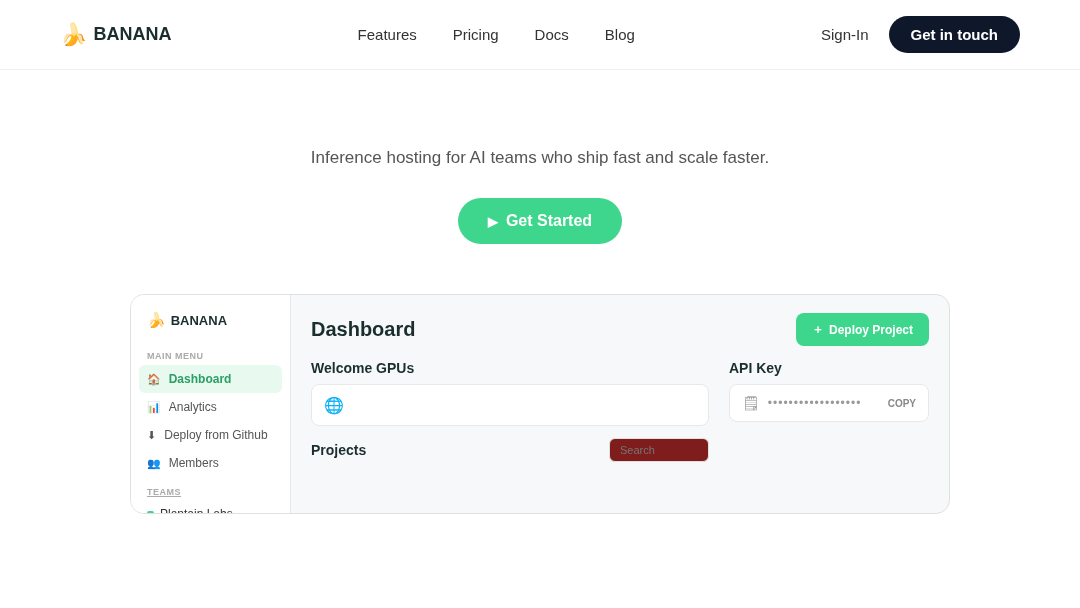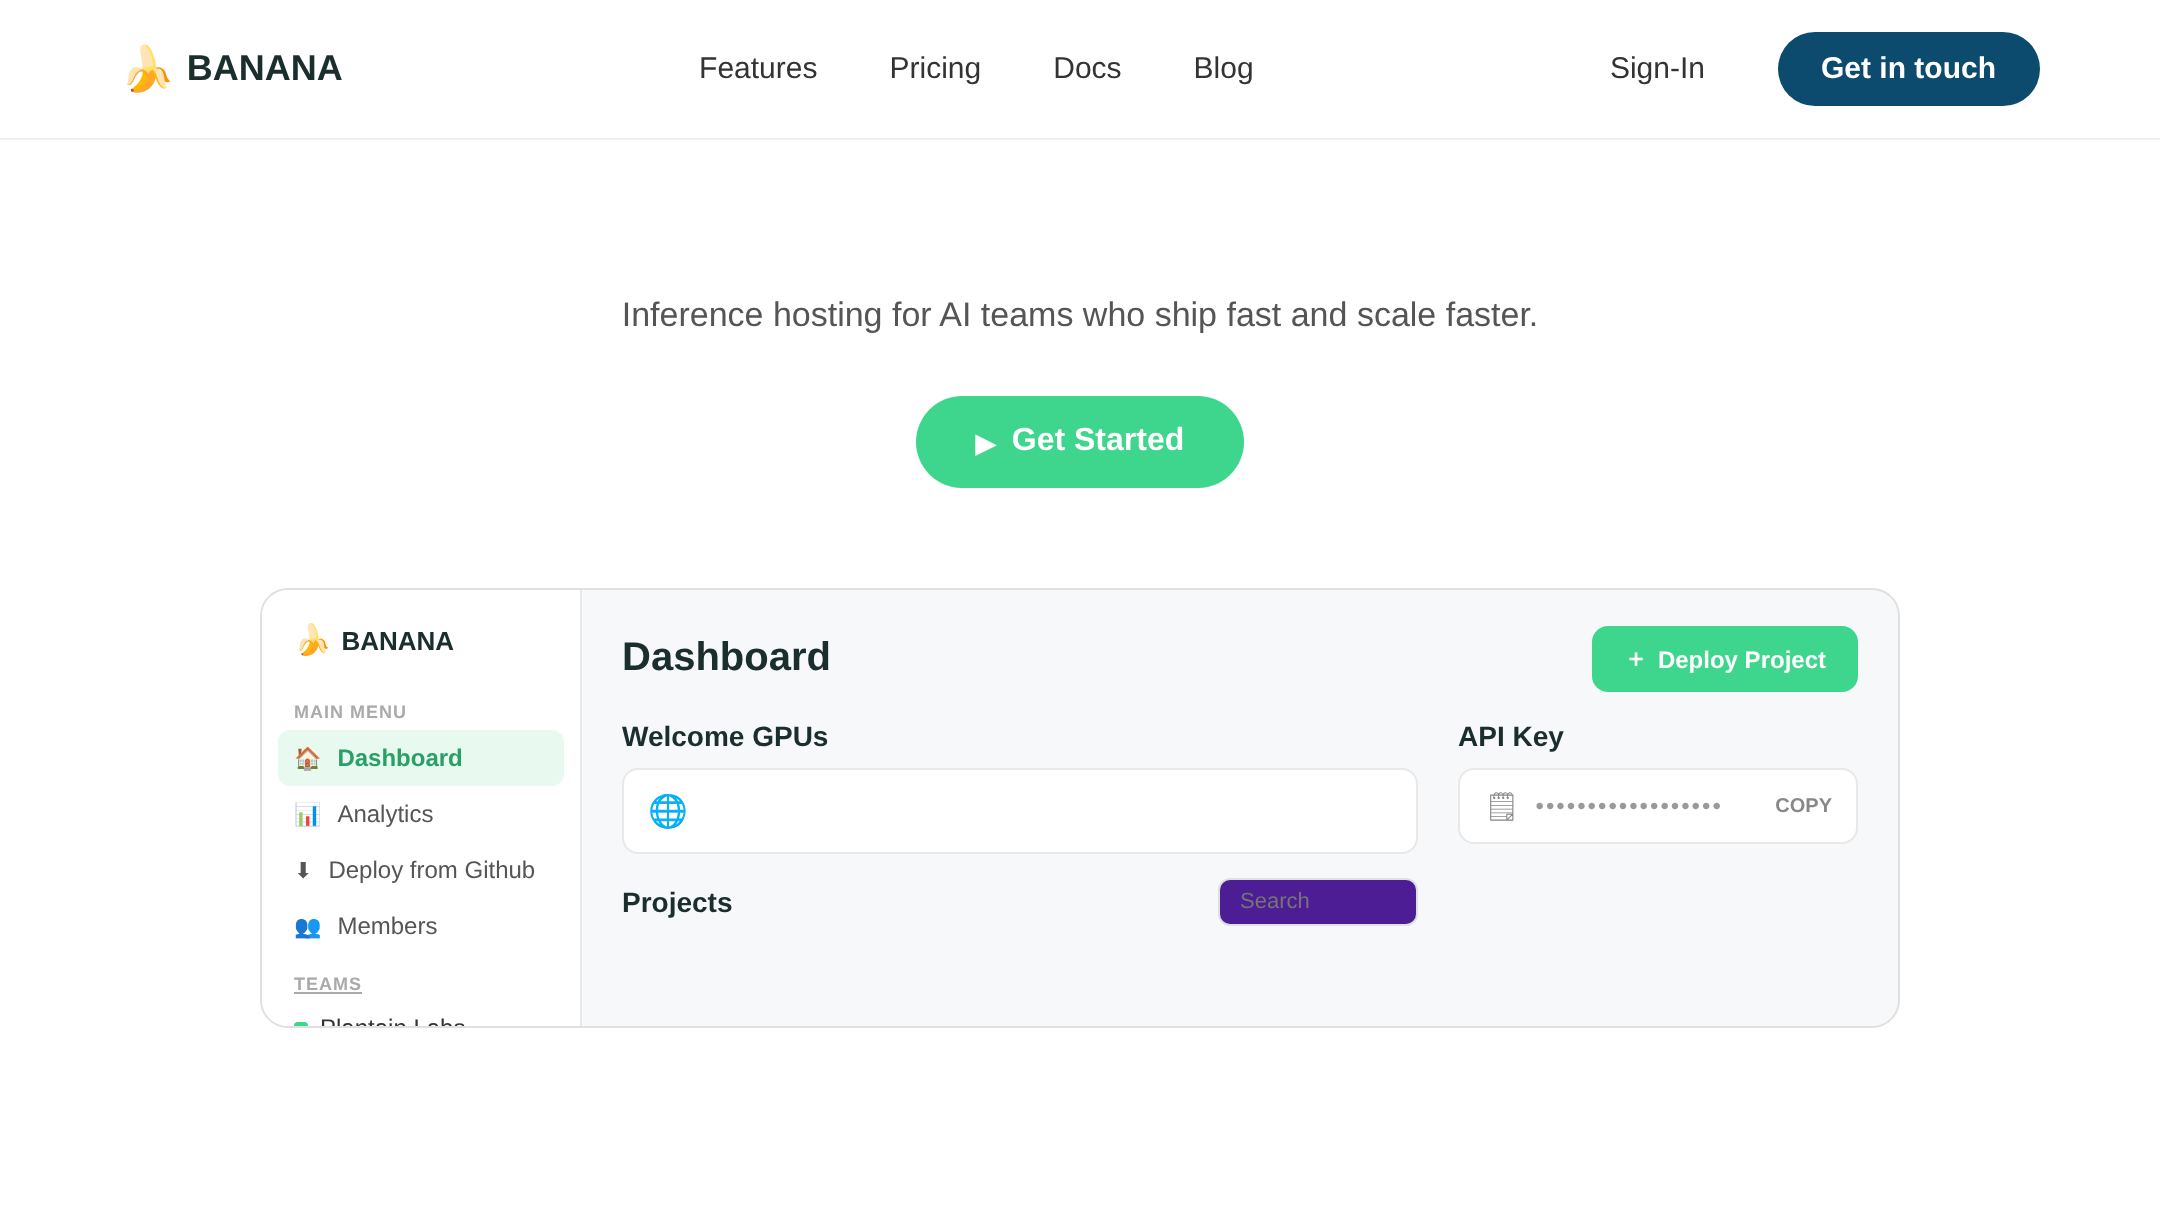--- a/index.html
+++ b/index.html
@@ -8,24 +8,24 @@
     
     nav {
       display: flex; align-items: center; justify-content: space-between;
       padding: 0 60px; height: 70px; background: #fff;
       border-bottom: 1px solid #f0f0f0;
     }
     .nav-logo { display: flex; align-items: center; gap: 6px; font-weight: 700; font-size: 18px; color: #1a2e2e; }
     .nav-logo .logo-icon { color: #3dd68c; font-size: 22px; }
     .nav-links { display: flex; align-items: flex-end; gap: 36px; }
     .nav-links a { text-decoration: none; color: #333; font-size: 15px; font-weight: 400; }
-    .nav-right { display: flex; align-items: center; gap: 36px; }
+    .nav-right { display: flex; align-items: center; gap: 20px; }
     .nav-signin { color: #333; font-size: 15px; cursor: pointer; }
     .nav-cta {
-      background: #0c4a6e; color: #fff; border: none; padding: 10px 22px;
+      background: #0f172a; color: #fff; border: none; padding: 10px 22px;
       border-radius: 24px; font-size: 15px; font-weight: 600; cursor: pointer;
     }
 
     
     .hero {
       text-align: center; padding: 60px 20px 40px;
     }
     .hero h1 { font-size: 68px; font-weight: 800; color: #1a2e2e; line-height: 1.1; }
     .hero h1 .accent { color: #3dd68c; position: relative; display: inline-block; }
     .hero h1 .accent::after {
@@ -104,21 +104,21 @@
       padding: 10px 12px; display: flex; align-items: center; gap: 8px;
     }
     .api-card .key-icon { font-size: 14px; color: #888; }
     .api-dots { flex: 1; font-size: 12px; color: #999; letter-spacing: 1px; }
     .copy-btn { font-size: 10px; font-weight: 600; color: #888; cursor: pointer; }
 
     .projects-row { display: flex; align-items: center; justify-content: space-between; margin-top: 12px; }
     .projects-title { font-size: 14px; font-weight: 600; color: #1a2e2e; }
     .projects-search {
       border: 1px solid #e0e0e0; border-radius: 6px; padding: 5px 10px;
-      font-size: 11px; color: #aaa; background: #4c1d95; width: 100px;
+      font-size: 11px; color: #aaa; background: #7f1d1d; width: 100px;
       outline: none;
     }
   </style>
 </head>
 <body>
 
 <nav>
   <div class="nav-logo">
     <span class="logo-icon">🍌</span>
     <span>BANANA</span>

